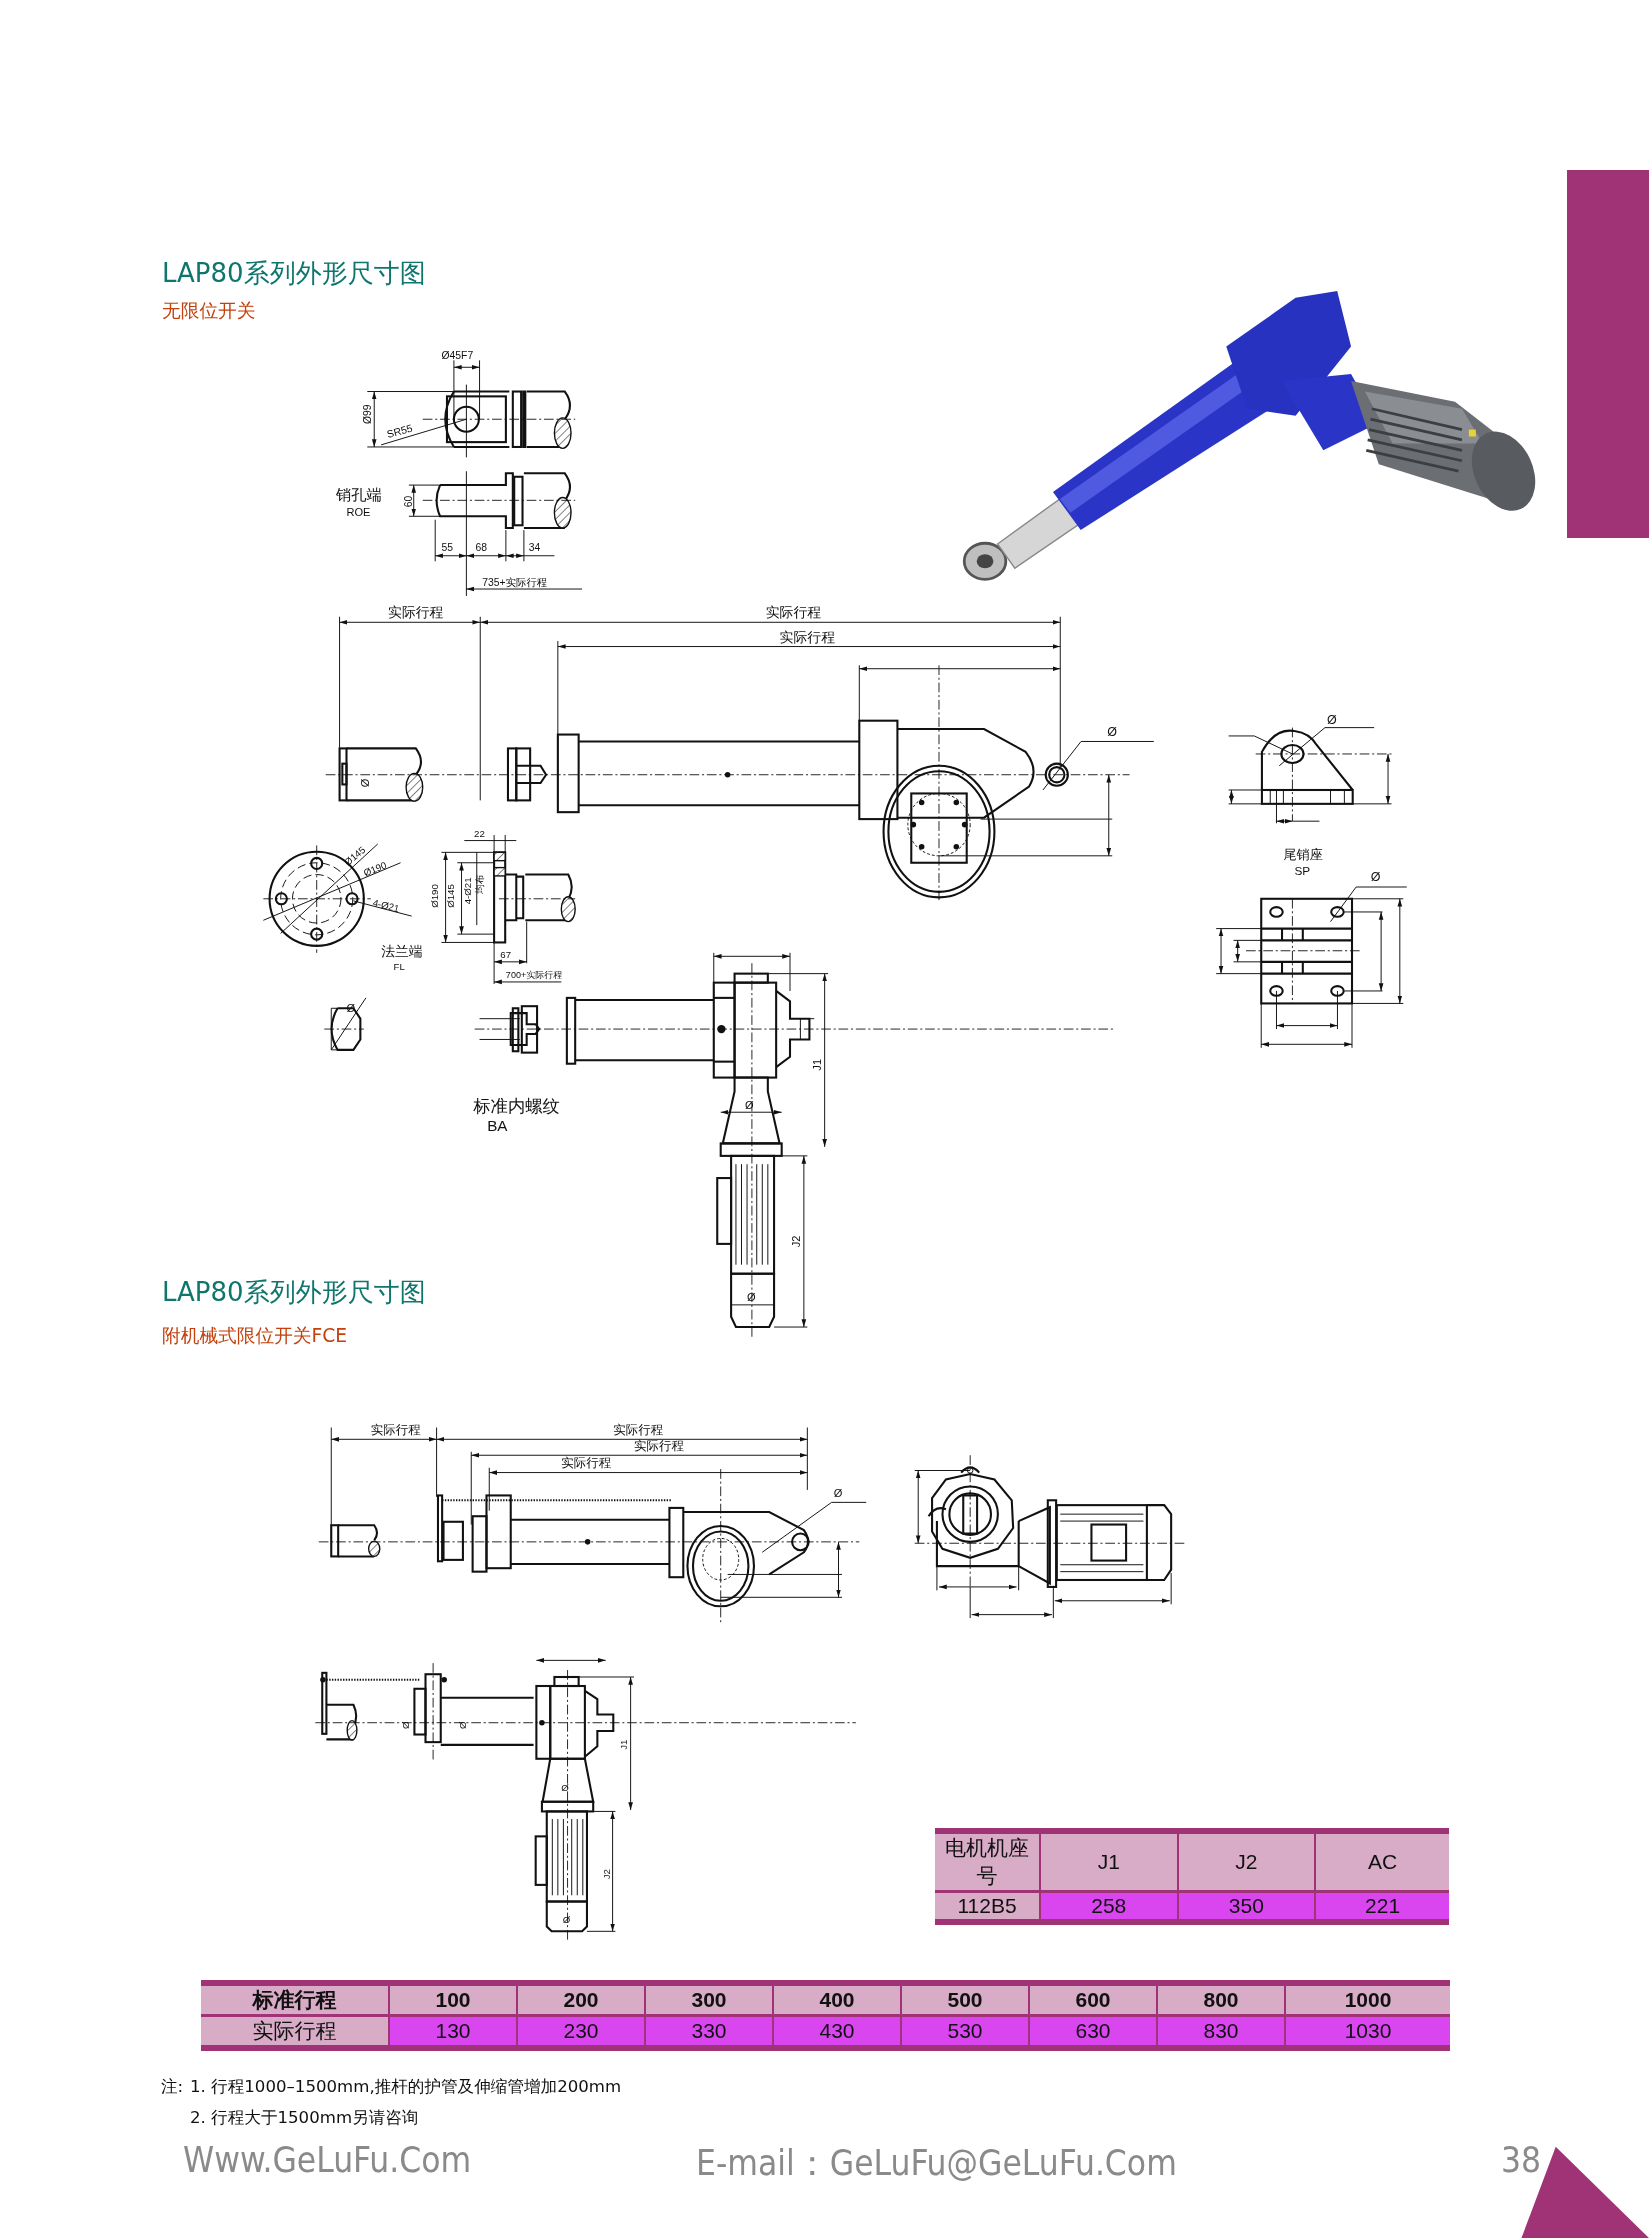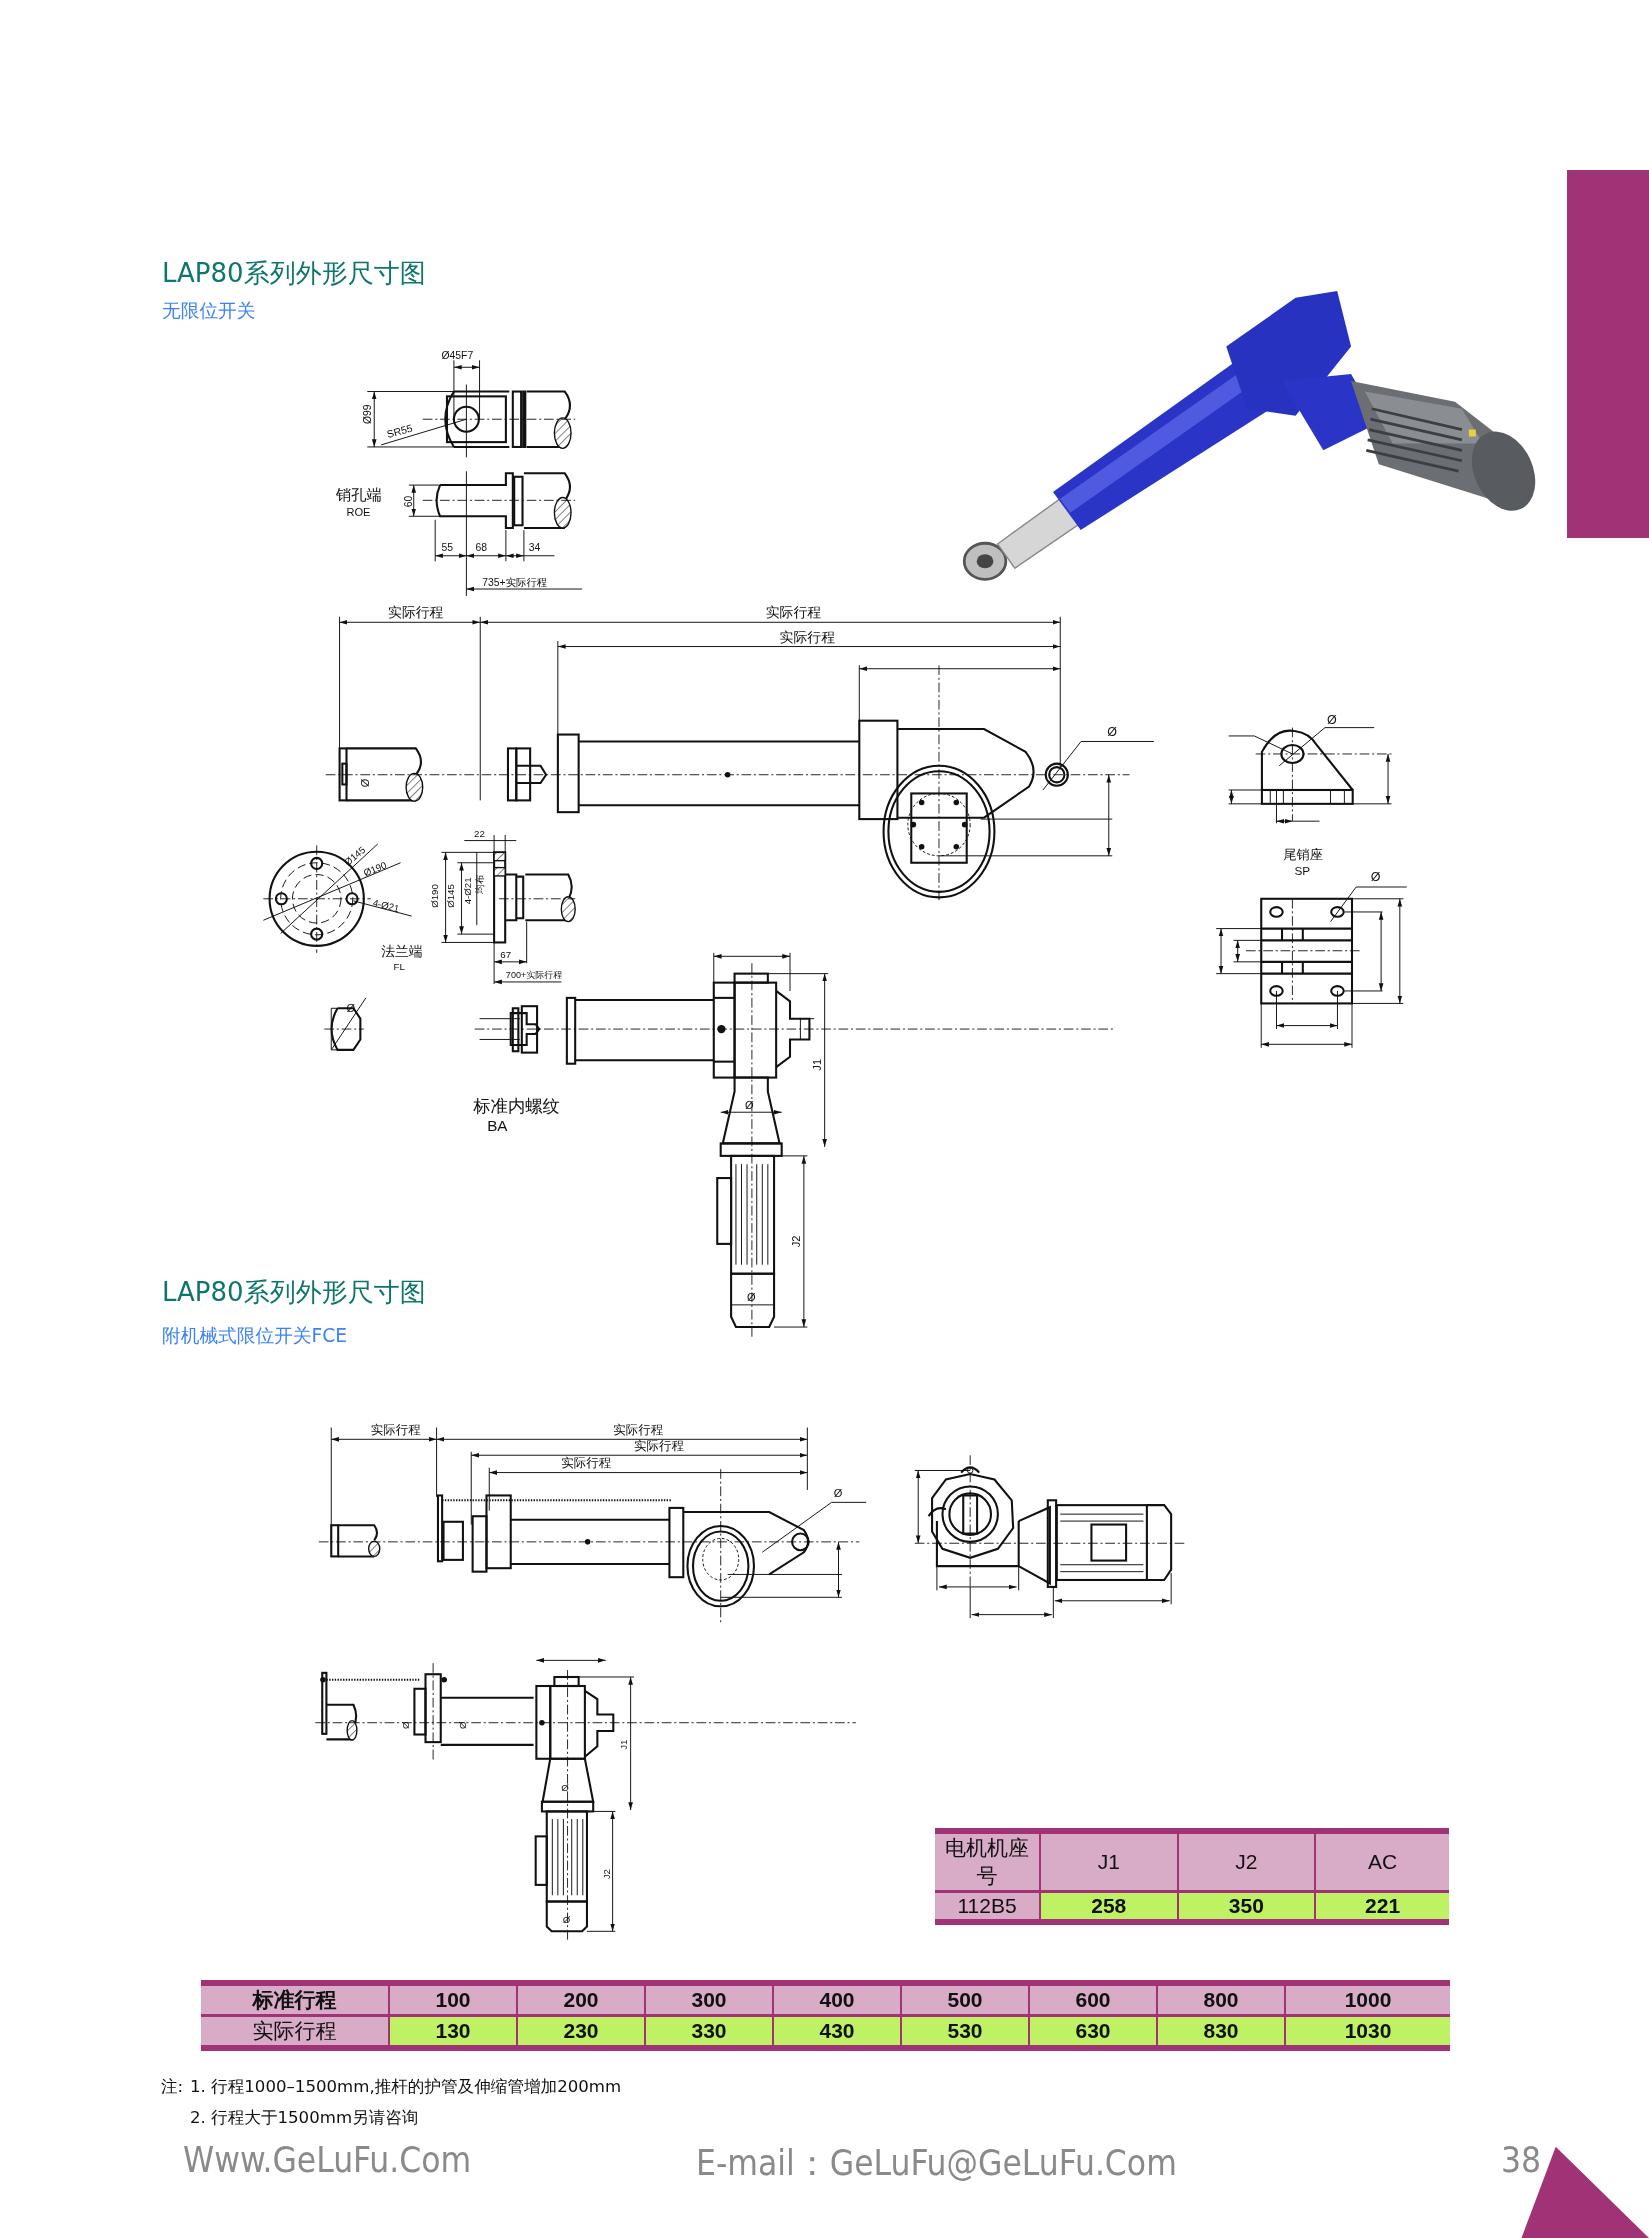--- a/index.html
+++ b/index.html
@@ -1,36 +1,36 @@
 <!DOCTYPE html>
 <html style="font-size:11px"><head>
 <meta charset="utf-8">
 <style>
   html, body { margin:0; padding:0; background:#ffffff; }
   body { width:1650px; height:2239px; position:relative; overflow:hidden;
          font-family:"DejaVu Sans","Liberation Sans",sans-serif; color:#111; }
   .abs { position:absolute; }
   .sec-title { color:#0f766e; font-size:26px; font-family:"DejaVu Sans",sans-serif; letter-spacing:0; }
-  .sec-sub { color:#3b82f6; font-size:18.7px; font-family:"DejaVu Sans",sans-serif; }
+  .sec-sub { color:#c2410c; font-size:18.7px; font-family:"DejaVu Sans",sans-serif; }
   .side-tab { background:#a03276; }
   svg { position:absolute; left:0; top:0; overflow:visible; }
   svg text { font-family:"Liberation Sans","DejaVu Sans",sans-serif; fill:#111; }
   .ln { stroke:#111; stroke-width:3; fill:none; }
   .thin { stroke:#111; stroke-width:1.4; fill:none; }
   .ctr { stroke:#111; stroke-width:1.3; fill:none; stroke-dasharray:14 4 3 4; }
   .hatch { fill:url(#hatch); stroke:#111; stroke-width:2; }
   table.spec { position:absolute; border-collapse:collapse; font-family:"Liberation Sans","DejaVu Sans",sans-serif;margin-left:40px; }
   table.spec td { border-left:2.8px solid #a03276; border-right:2.8px solid #a03276; text-align:center; font-size:21px; color:#111; padding:0; }
   table.spec tr:first-child td { border-top:6.2px solid #a03276; }
   table.spec tr td { border-bottom:3.5px solid #a03276; }
   table.spec tr:last-child td { border-bottom:6.2px solid #a03276; }
   table.spec td:first-child { border-left:none; }
   table.spec td:last-child { border-right:none; }
   .pink { background:#d8abc6; }
-  .white { background:#bef264;font-weight:bold; }
+  .white { background:#d946ef; }
   .notes { font-size:16.6px; color:#111; line-height:30.5px; }
   .footer { color:#8a8a8a; font-size:35px; font-family:"DejaVu Sans Condensed","DejaVu Sans",sans-serif;margin-left:48px; }
   .photo { position:absolute; }
 </style>
 </head>
 <body>
 
 <div class="abs side-tab" style="left:1567px;top:170px;width:82px;height:368px;"></div>
 
 <div class="abs sec-title" style="left:162px;top:256px;">LAP80系列外形尺寸图</div>

